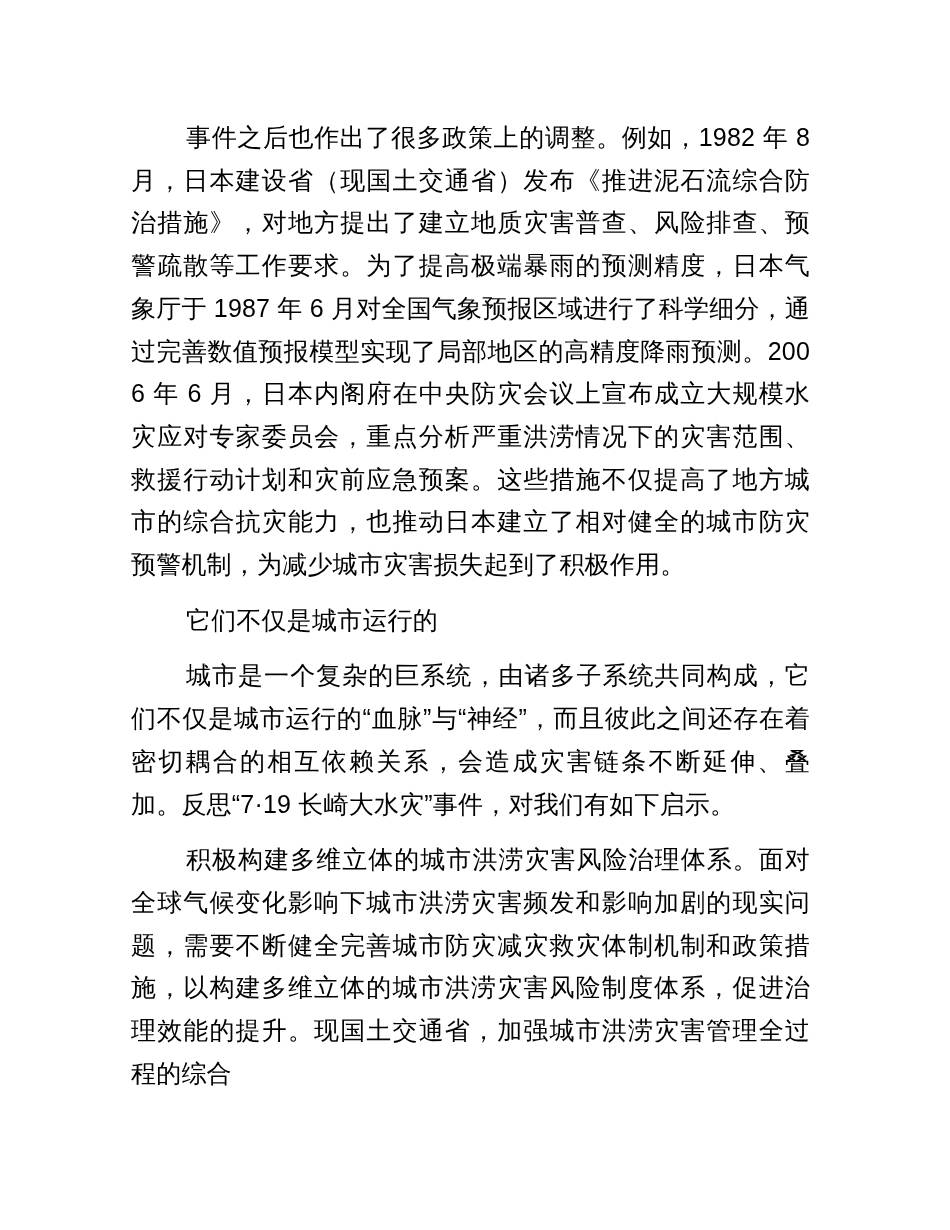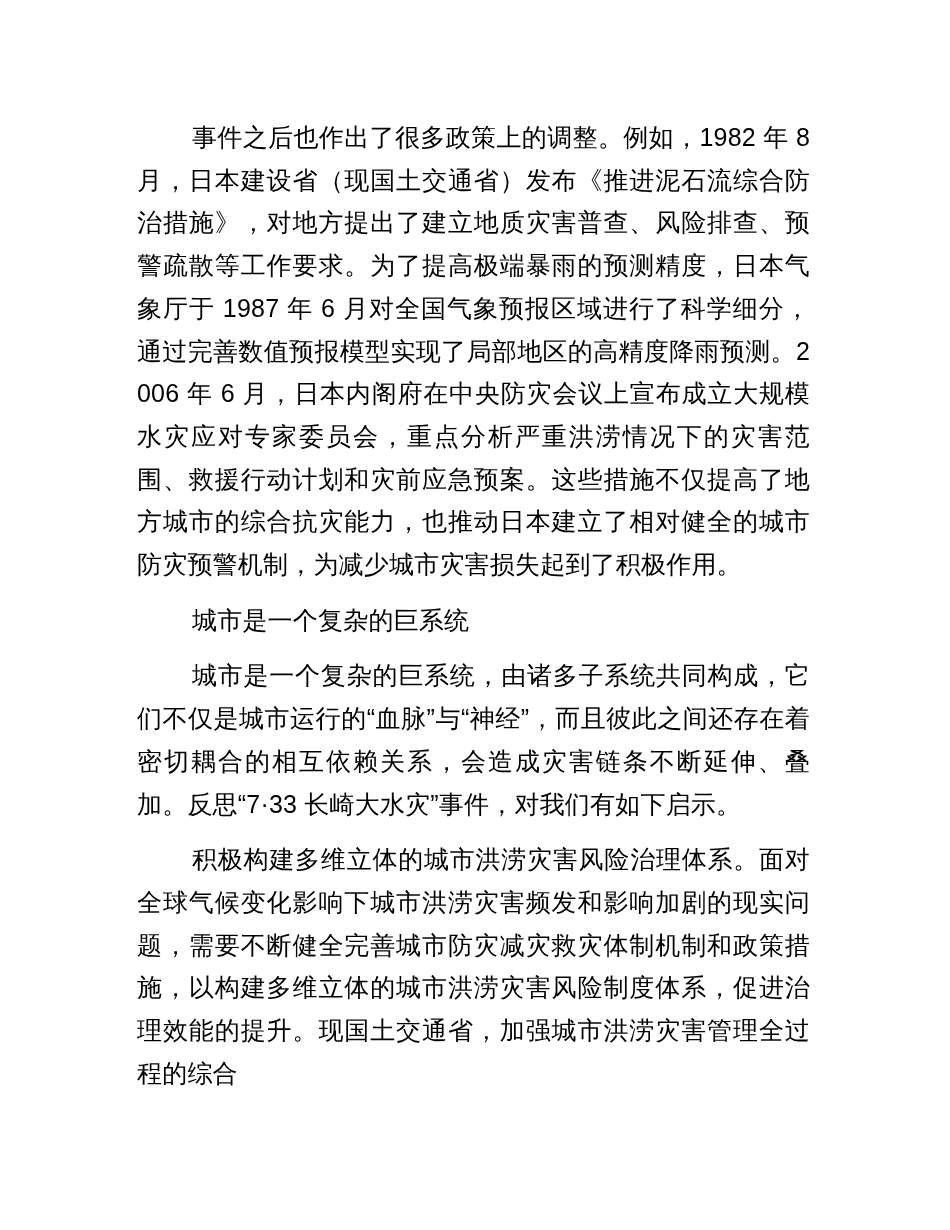--- a/index.html
+++ b/index.html
@@ -19,29 +19,29 @@
     padding: 116px 140px 0 131px;
     background: #ffffff;
     color: #000000;
     font-family: "Liberation Sans", sans-serif;
     font-size: 25px;
     line-height: 42.7px;
     text-align: justify;
     letter-spacing: 0.2px;
   }
   .doc-page p {
-    margin: 0 0 13px 6px;
+    margin: 0 0 13px 0;
     text-indent: 2.2em;
     word-break: break-all;
   }
   .doc-page p.section-heading {
     font-weight: normal;
   }
 </style>
 </head>
 <body>
 
 <div class="doc-page">
   <p>事件之后也作出了很多政策上的调整。例如，1982 年 8 月，日本建设省（现国土交通省）发布《推进泥石流综合防治措施》，对地方提出了建立地质灾害普查、风险排查、预警疏散等工作要求。为了提高极端暴雨的预测精度，日本气象厅于 1987 年 6 月对全国气象预报区域进行了科学细分，通过完善数值预报模型实现了局部地区的高精度降雨预测。2006 年 6 月，日本内阁府在中央防灾会议上宣布成立大规模水灾应对专家委员会，重点分析严重洪涝情况下的灾害范围、救援行动计划和灾前应急预案。这些措施不仅提高了地方城市的综合抗灾能力，也推动日本建立了相对健全的城市防灾预警机制，为减少城市灾害损失起到了积极作用。</p>
-  <p class="section-heading">城市是一个复杂的巨系统</p>
-  <p>城市是一个复杂的巨系统，由诸多子系统共同构成，它们不仅是城市运行的“血脉”与“神经”，而且彼此之间还存在着密切耦合的相互依赖关系，会造成灾害链条不断延伸、叠加。反思“7·33 长崎大水灾”事件，对我们有如下启示。</p>
+  <p class="section-heading">它们不仅是城市运行的</p>
+  <p>城市是一个复杂的巨系统，由诸多子系统共同构成，它们不仅是城市运行的“血脉”与“神经”，而且彼此之间还存在着密切耦合的相互依赖关系，会造成灾害链条不断延伸、叠加。反思“7·19 长崎大水灾”事件，对我们有如下启示。</p>
   <p>积极构建多维立体的城市洪涝灾害风险治理体系。面对全球气候变化影响下城市洪涝灾害频发和影响加剧的现实问题，需要不断健全完善城市防灾减灾救灾体制机制和政策措施，以构建多维立体的城市洪涝灾害风险制度体系，促进治理效能的提升。现国土交通省，加强城市洪涝灾害管理全过程的综合</p>
 </div>
 
 </body></html>

